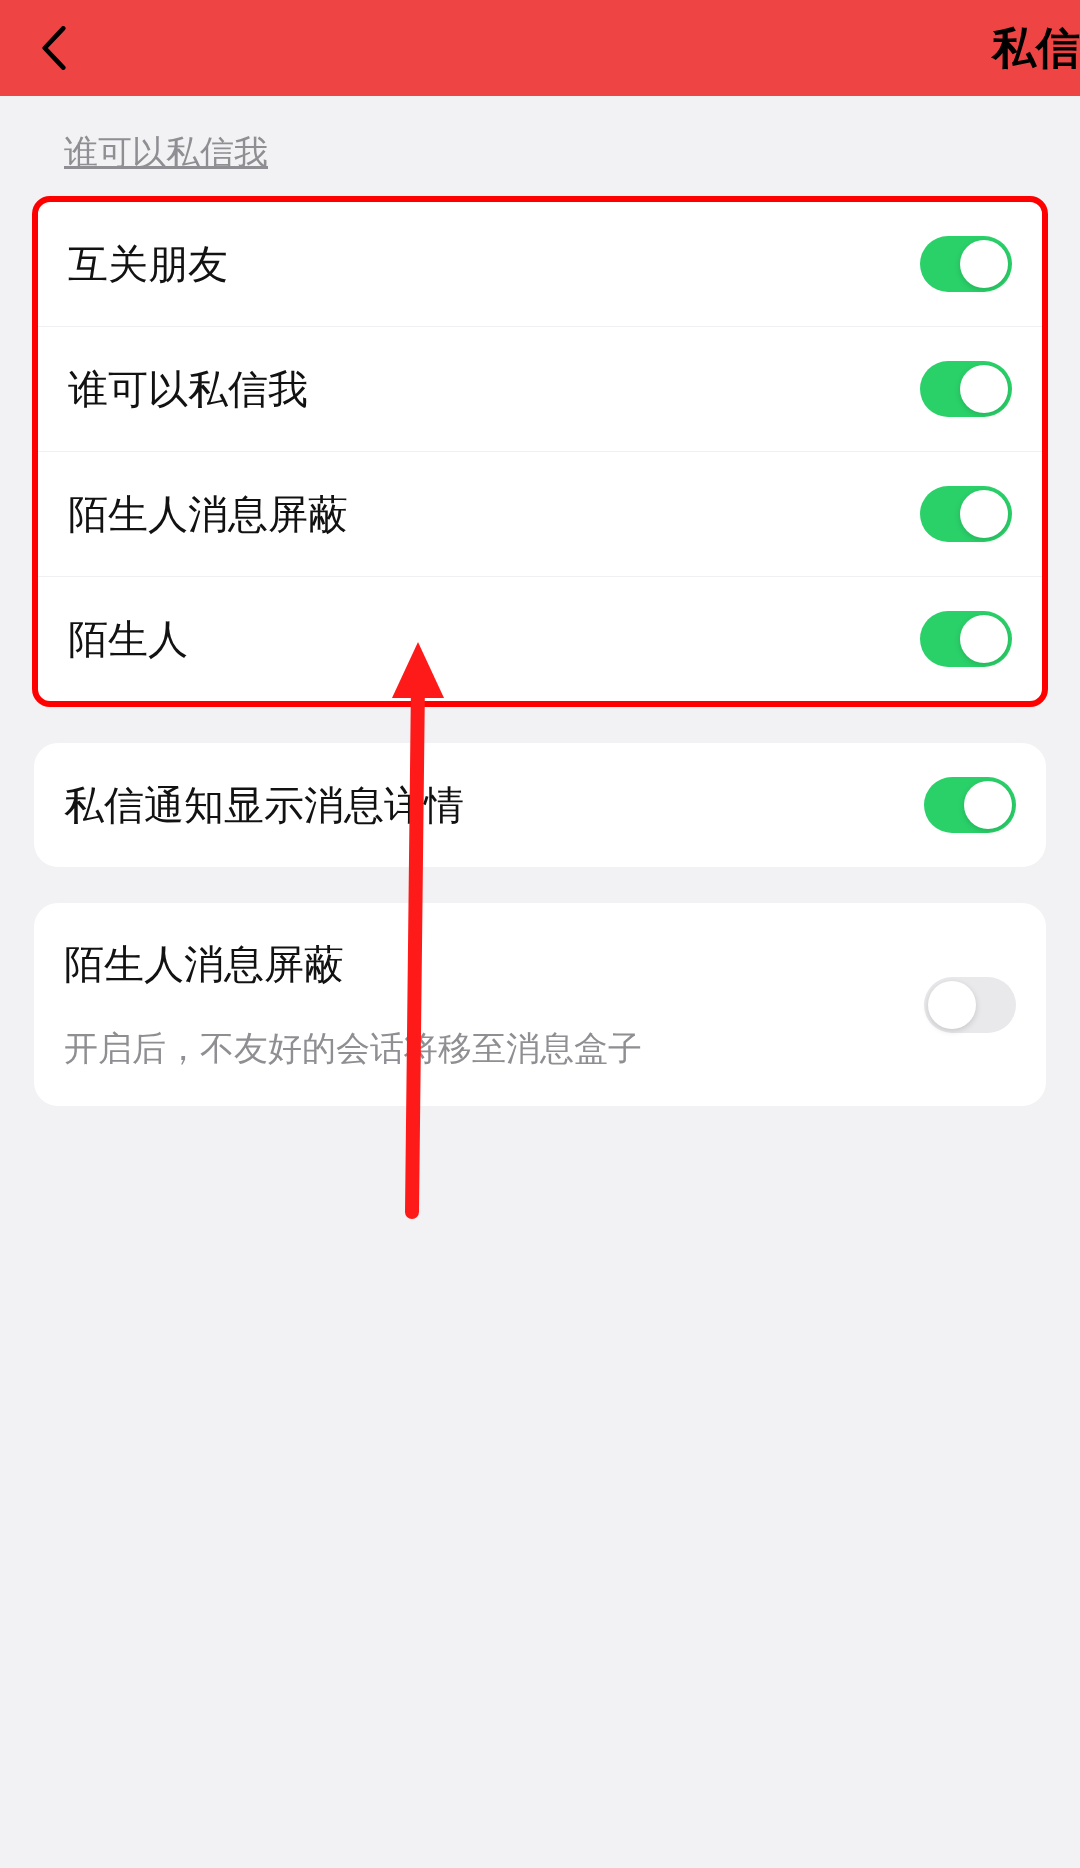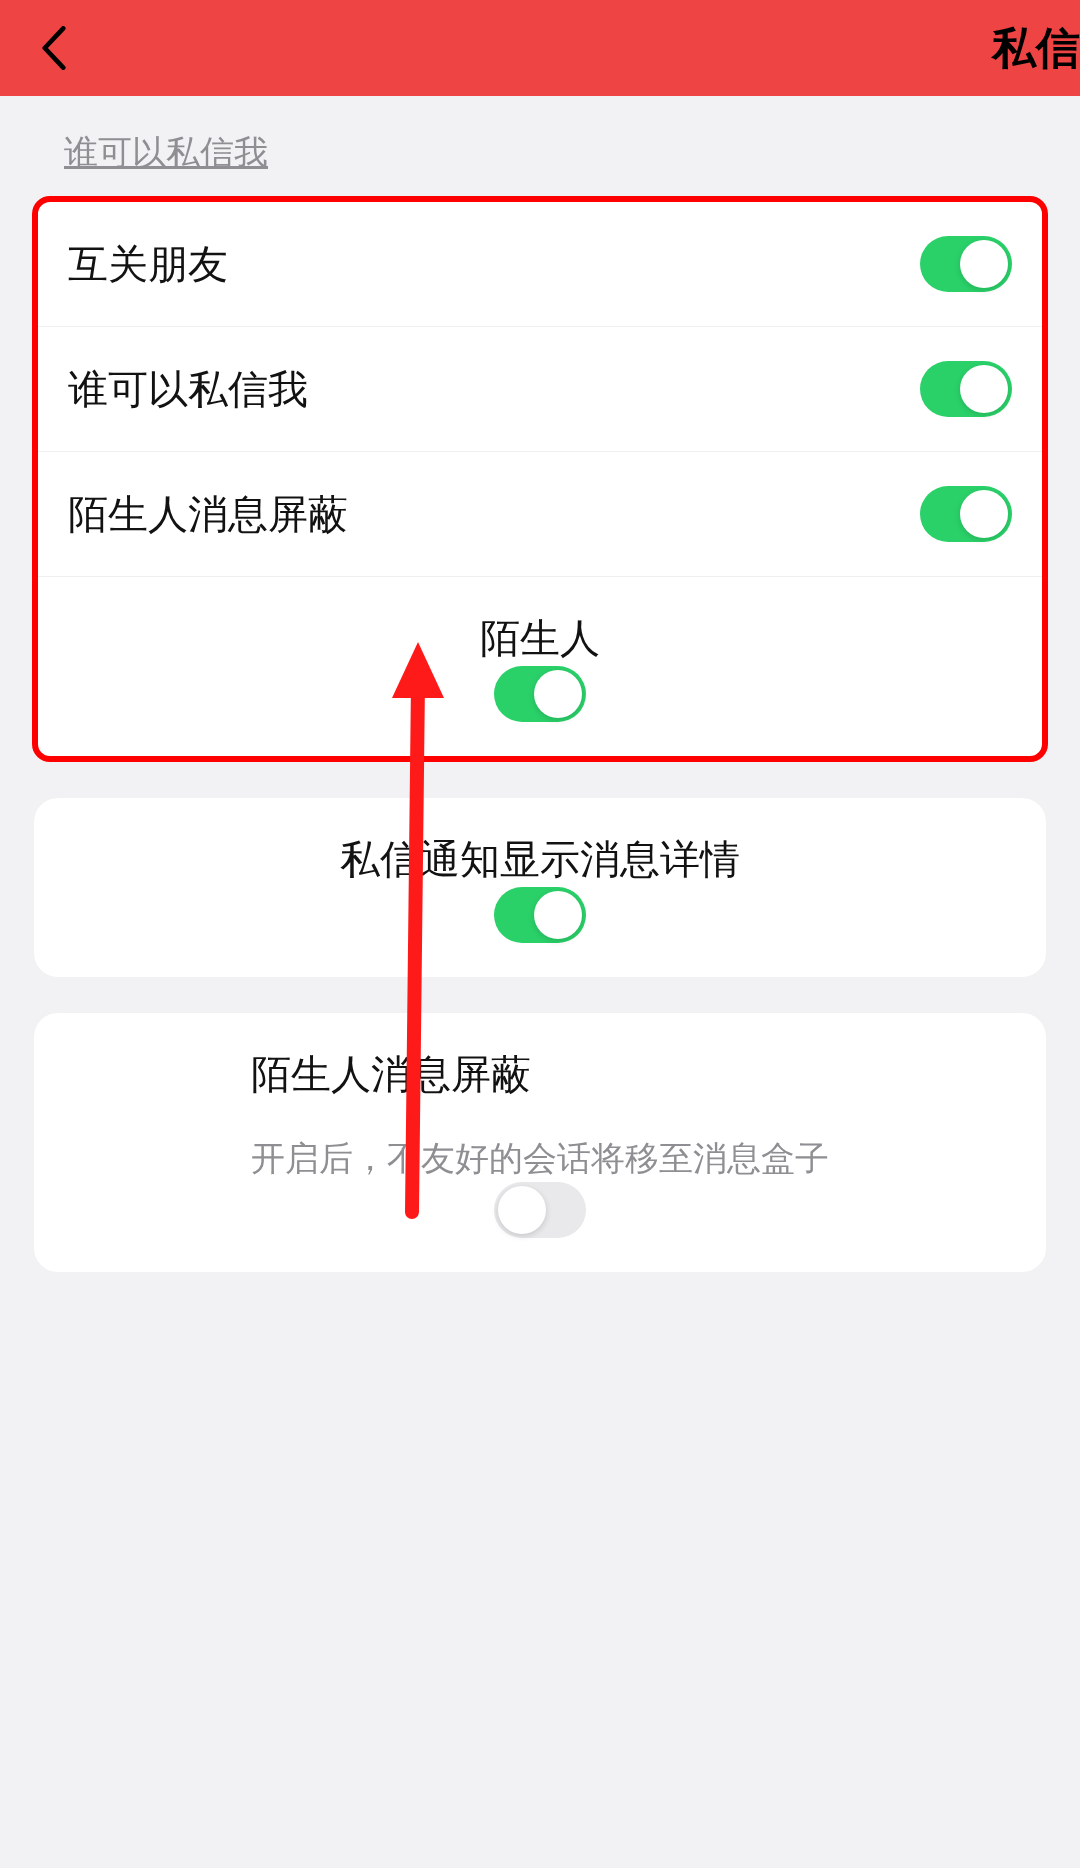--- a/index.html
+++ b/index.html
@@ -63,21 +63,20 @@
     .row {
       display: flex;
       align-items: center;
       justify-content: space-between;
       padding: 34px 30px;
       border-bottom: 1px solid #f0f0f2;
       min-height: 116px;
     }
     .row:last-child {
       border-bottom: none;
-      flex-direction: column;
     }
     .row-label {
       font-size: 40px;
       color: #121212;
       font-weight: 400;
     }
     .row-text-col {
       display: flex;
       flex-direction: column;
       gap: 24px;

